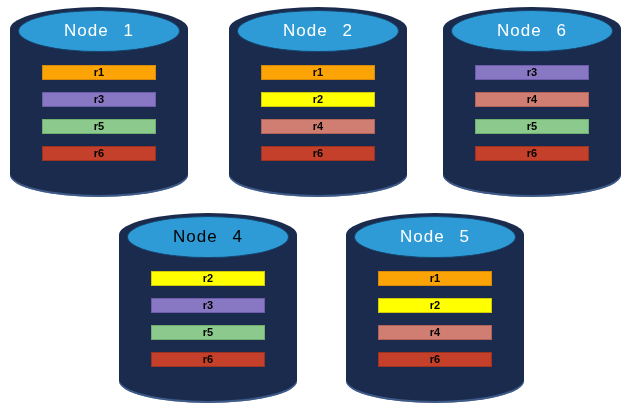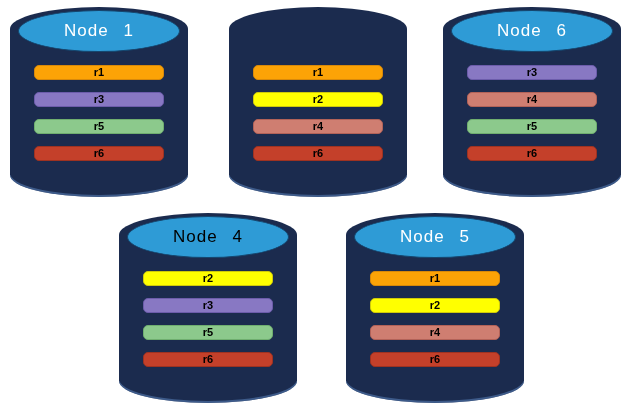--- a/index.html
+++ b/index.html
@@ -66,23 +66,23 @@
     position: absolute;
     left: 0;
     top: 58px;
     width: 100%;
     display: flex;
     flex-direction: column;
     align-items: center;
     gap: 12px;
   }
   .bar {
-    width: 130px;
+    width: 114px;
     height: 15px;
-    border-radius: 5px;
+    border-radius: 0;
     box-sizing: border-box;
     display: flex;
     align-items: center;
     justify-content: center;
     font-size: 11px;
     font-weight: bold;
     color: #000000;
     line-height: 1;
   }
 </style>
@@ -109,20 +109,23 @@
         </div>
         <div class="bar" style="background: rgb(196, 64, 42); border: 1px solid rgb(158, 50, 33); color: rgb(0, 0, 0);">
           <span>r6</span>
         </div>
       </div>
   </div>
     <div class="cyl" style="left: 229px; top: 7px;">
     <div class="cyl-top"></div>
     <div class="cyl-bottom"></div>
     <div class="cyl-body"></div>
+    <div class="cyl-cap">
+      <span class="cap-label" style="color: rgb(255, 255, 255);">Node 2</span>
+    </div>
     <div class="bars">
         <div class="bar" style="background: rgb(252, 163, 6); border: 1px solid rgb(216, 137, 10); color: rgb(0, 0, 0);">
           <span>r1</span>
         </div>
         <div class="bar" style="background: rgb(255, 255, 0); border: 1px solid rgb(207, 201, 10); color: rgb(0, 0, 0);">
           <span>r2</span>
         </div>
         <div class="bar" style="background: rgb(207, 126, 113); border: 1px solid rgb(178, 98, 88); color: rgb(0, 0, 0);">
           <span>r4</span>
         </div>

